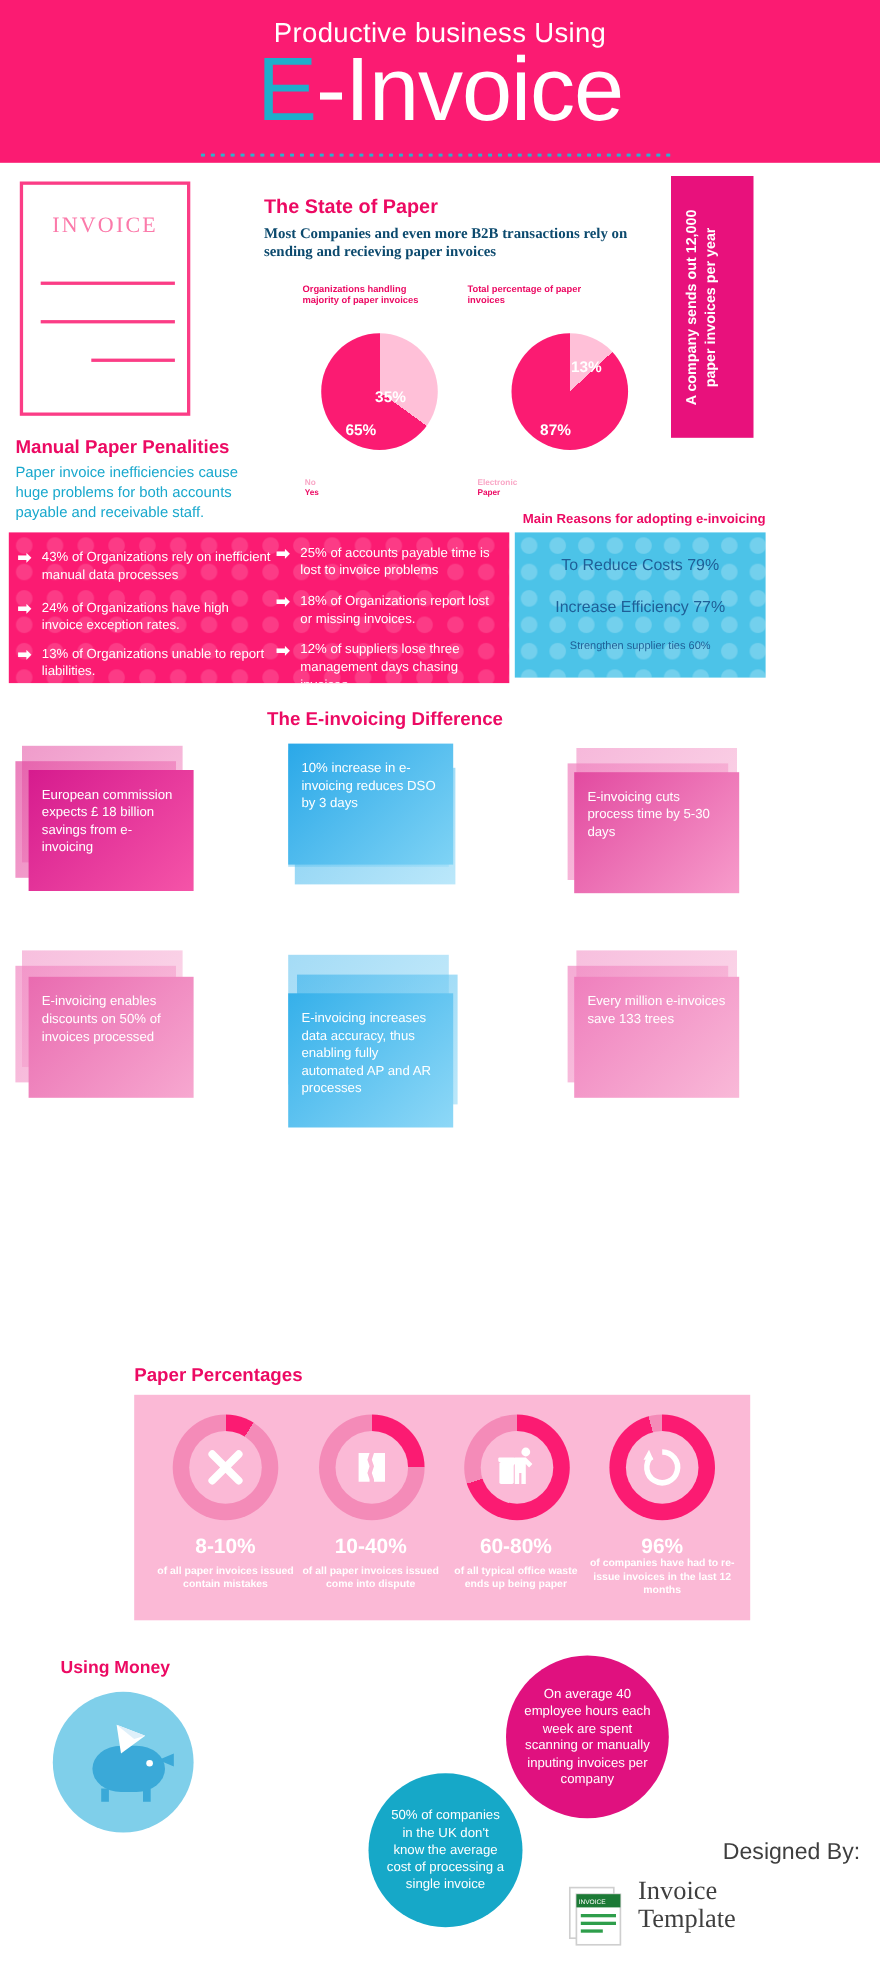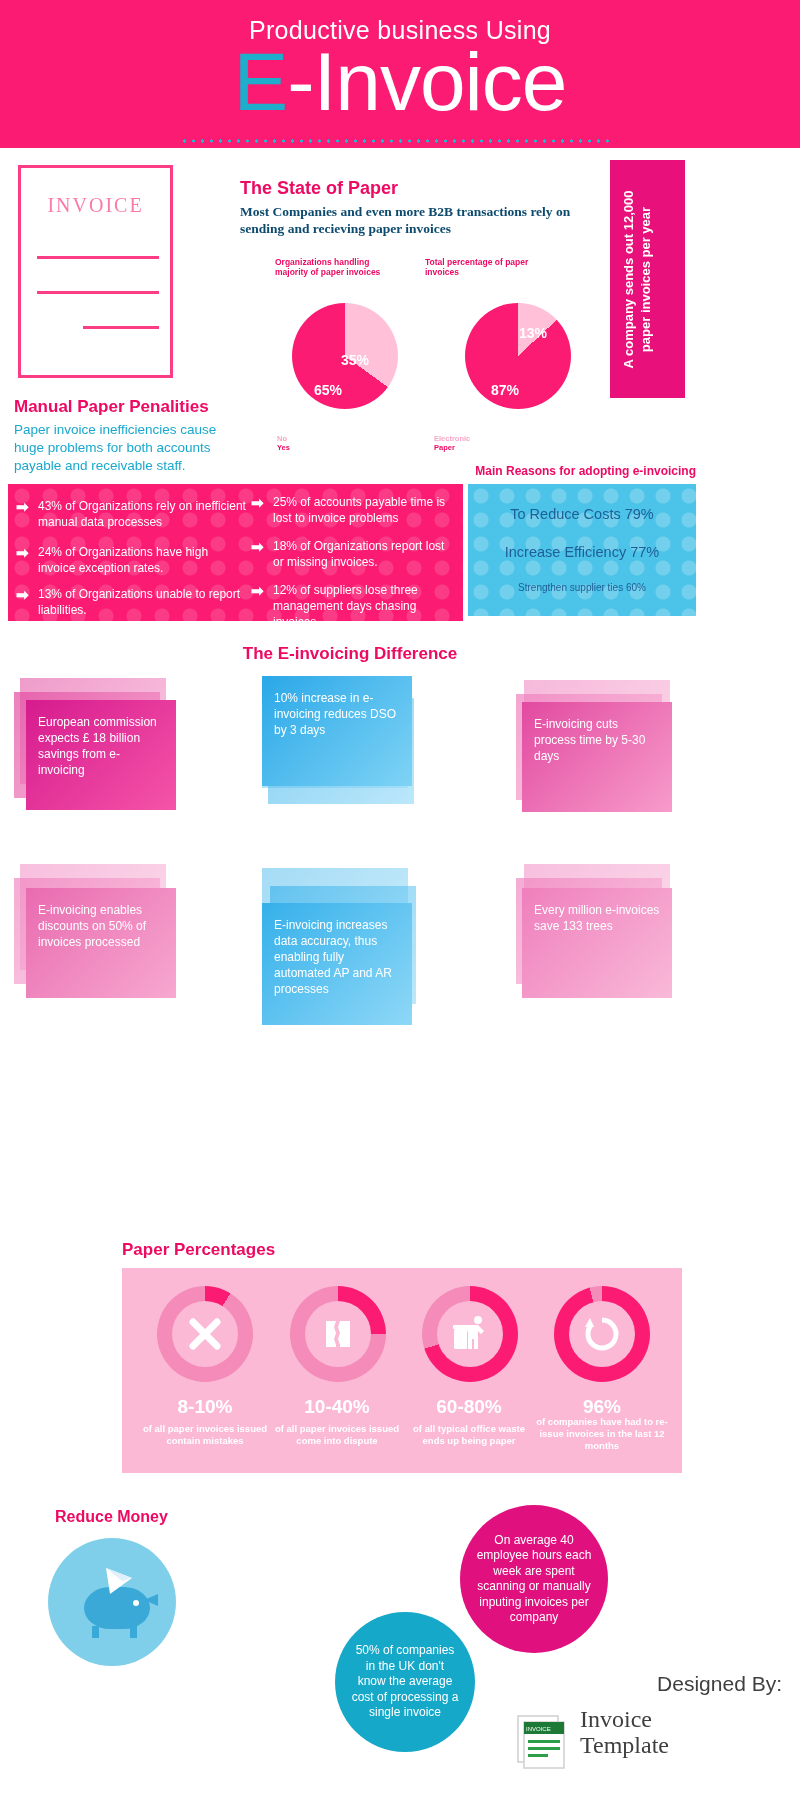--- a/index.html
+++ b/index.html
@@ -400,21 +400,21 @@
     <div class="pp-pct" style="left:150px; top:128px;">10-40%</div>
     <div class="pp-pct" style="left:282px; top:128px;">60-80%</div>
     <div class="pp-pct" style="left:415px; top:128px;">96%</div>
 
     <div class="pp-desc" style="left:17px; top:155px;">of all paper invoices issued contain mistakes</div>
     <div class="pp-desc" style="left:149px; top:155px;">of all paper invoices issued come into dispute</div>
     <div class="pp-desc" style="left:281px; top:155px;">of all typical office waste ends up being paper</div>
     <div class="pp-desc" style="left:414px; top:148px;">of companies have had to re-issue invoices in the last 12 months</div>
   </div>
 
-  <div class="sm-title">Reduce Money</div>
+  <div class="sm-title">Using Money</div>
   <div class="piggy-circle">
     <svg width="128" height="128" viewBox="0 0 128 128">
       <path d="M36 70 a26 21 0 0 1 26 -21 h14 a26 21 0 0 1 26 21 a26 21 0 0 1 -26 21 h-14 a26 21 0 0 1 -26 -21 z" fill="#3aa9d8"></path>
       <path d="M44 88 h7 v12 h-7 z M82 88 h7 v12 h-7 z" fill="#3aa9d8"></path>
       <circle cx="88" cy="65" r="3" fill="#ffffff"></circle>
       <path d="M96 62 l14 -6 l0 12 z" fill="#3aa9d8"></path>
       <path d="M58 30 l26 10 l-22 16 z" fill="#ffffff"></path>
       <path d="M58 30 l26 10 l-10 3 z" fill="#dff0fa"></path>
     </svg>
   </div>

